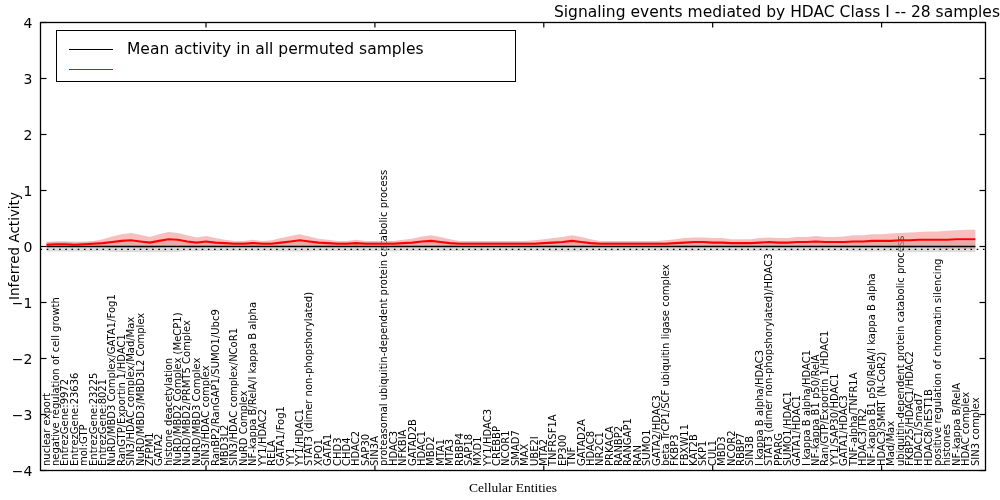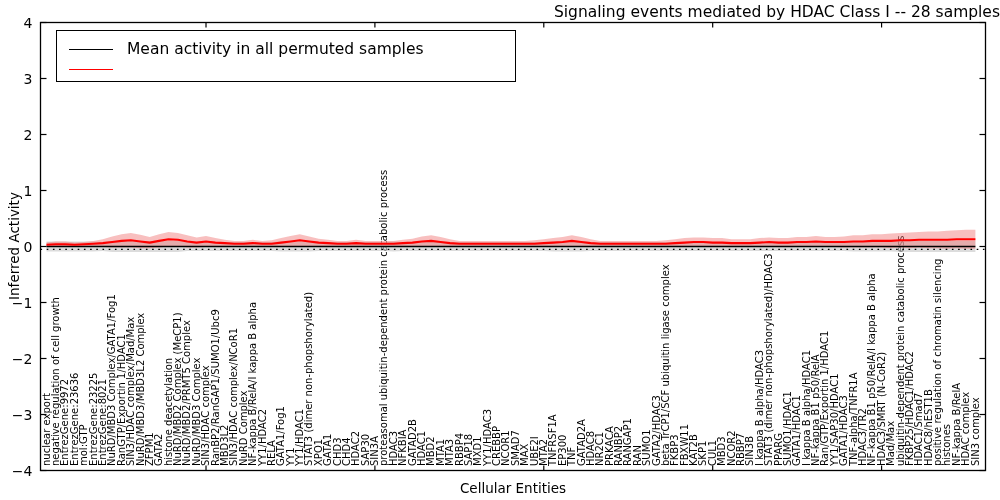--- a/index.html
+++ b/index.html
@@ -4,21 +4,21 @@
 <style>
   html,body{margin:0;padding:0;background:#fff;}
   .fig{position:relative;width:1000px;height:500px;background:#ffffff;
        font-family:"DejaVu Sans","Liberation Sans",sans-serif;color:#000;overflow:hidden;}
   .fig svg{position:absolute;left:0;top:0;}
   .chart-title{position:absolute;top:3px;left:0;width:100%;text-align:right;
        font-size:15.5px;color:#000;}
   .y-axis-title{position:absolute;left:14px;top:246px;white-space:nowrap;
        transform:translate(-50%,-50%) rotate(-90deg);font-size:13.5px;}
   .x-axis-title{position:absolute;left:513px;top:488px;transform:translate(-50%,-50%);
-       font-size:13.5px;white-space:nowrap;}
+       font-size:13.5px;white-space:nowrap;font-family:Liberation Serif, serif;}
   .legend{position:absolute;left:56px;top:30px;width:436px;background:#fff;
        border:1.6px solid #000;padding:9px 10px 11px 12px;display:flex;
        flex-direction:column;gap:11px;z-index:5;}
   .legend-row{display:flex;align-items:center;gap:14px;font-size:15.5px;line-height:18px;}
   .legend-swatch{width:44px;height:0;border-top:1.6px solid #000;display:inline-block;flex:0 0 44px;}
 </style>
 </head>
 <body>
 
 <div class="fig">

